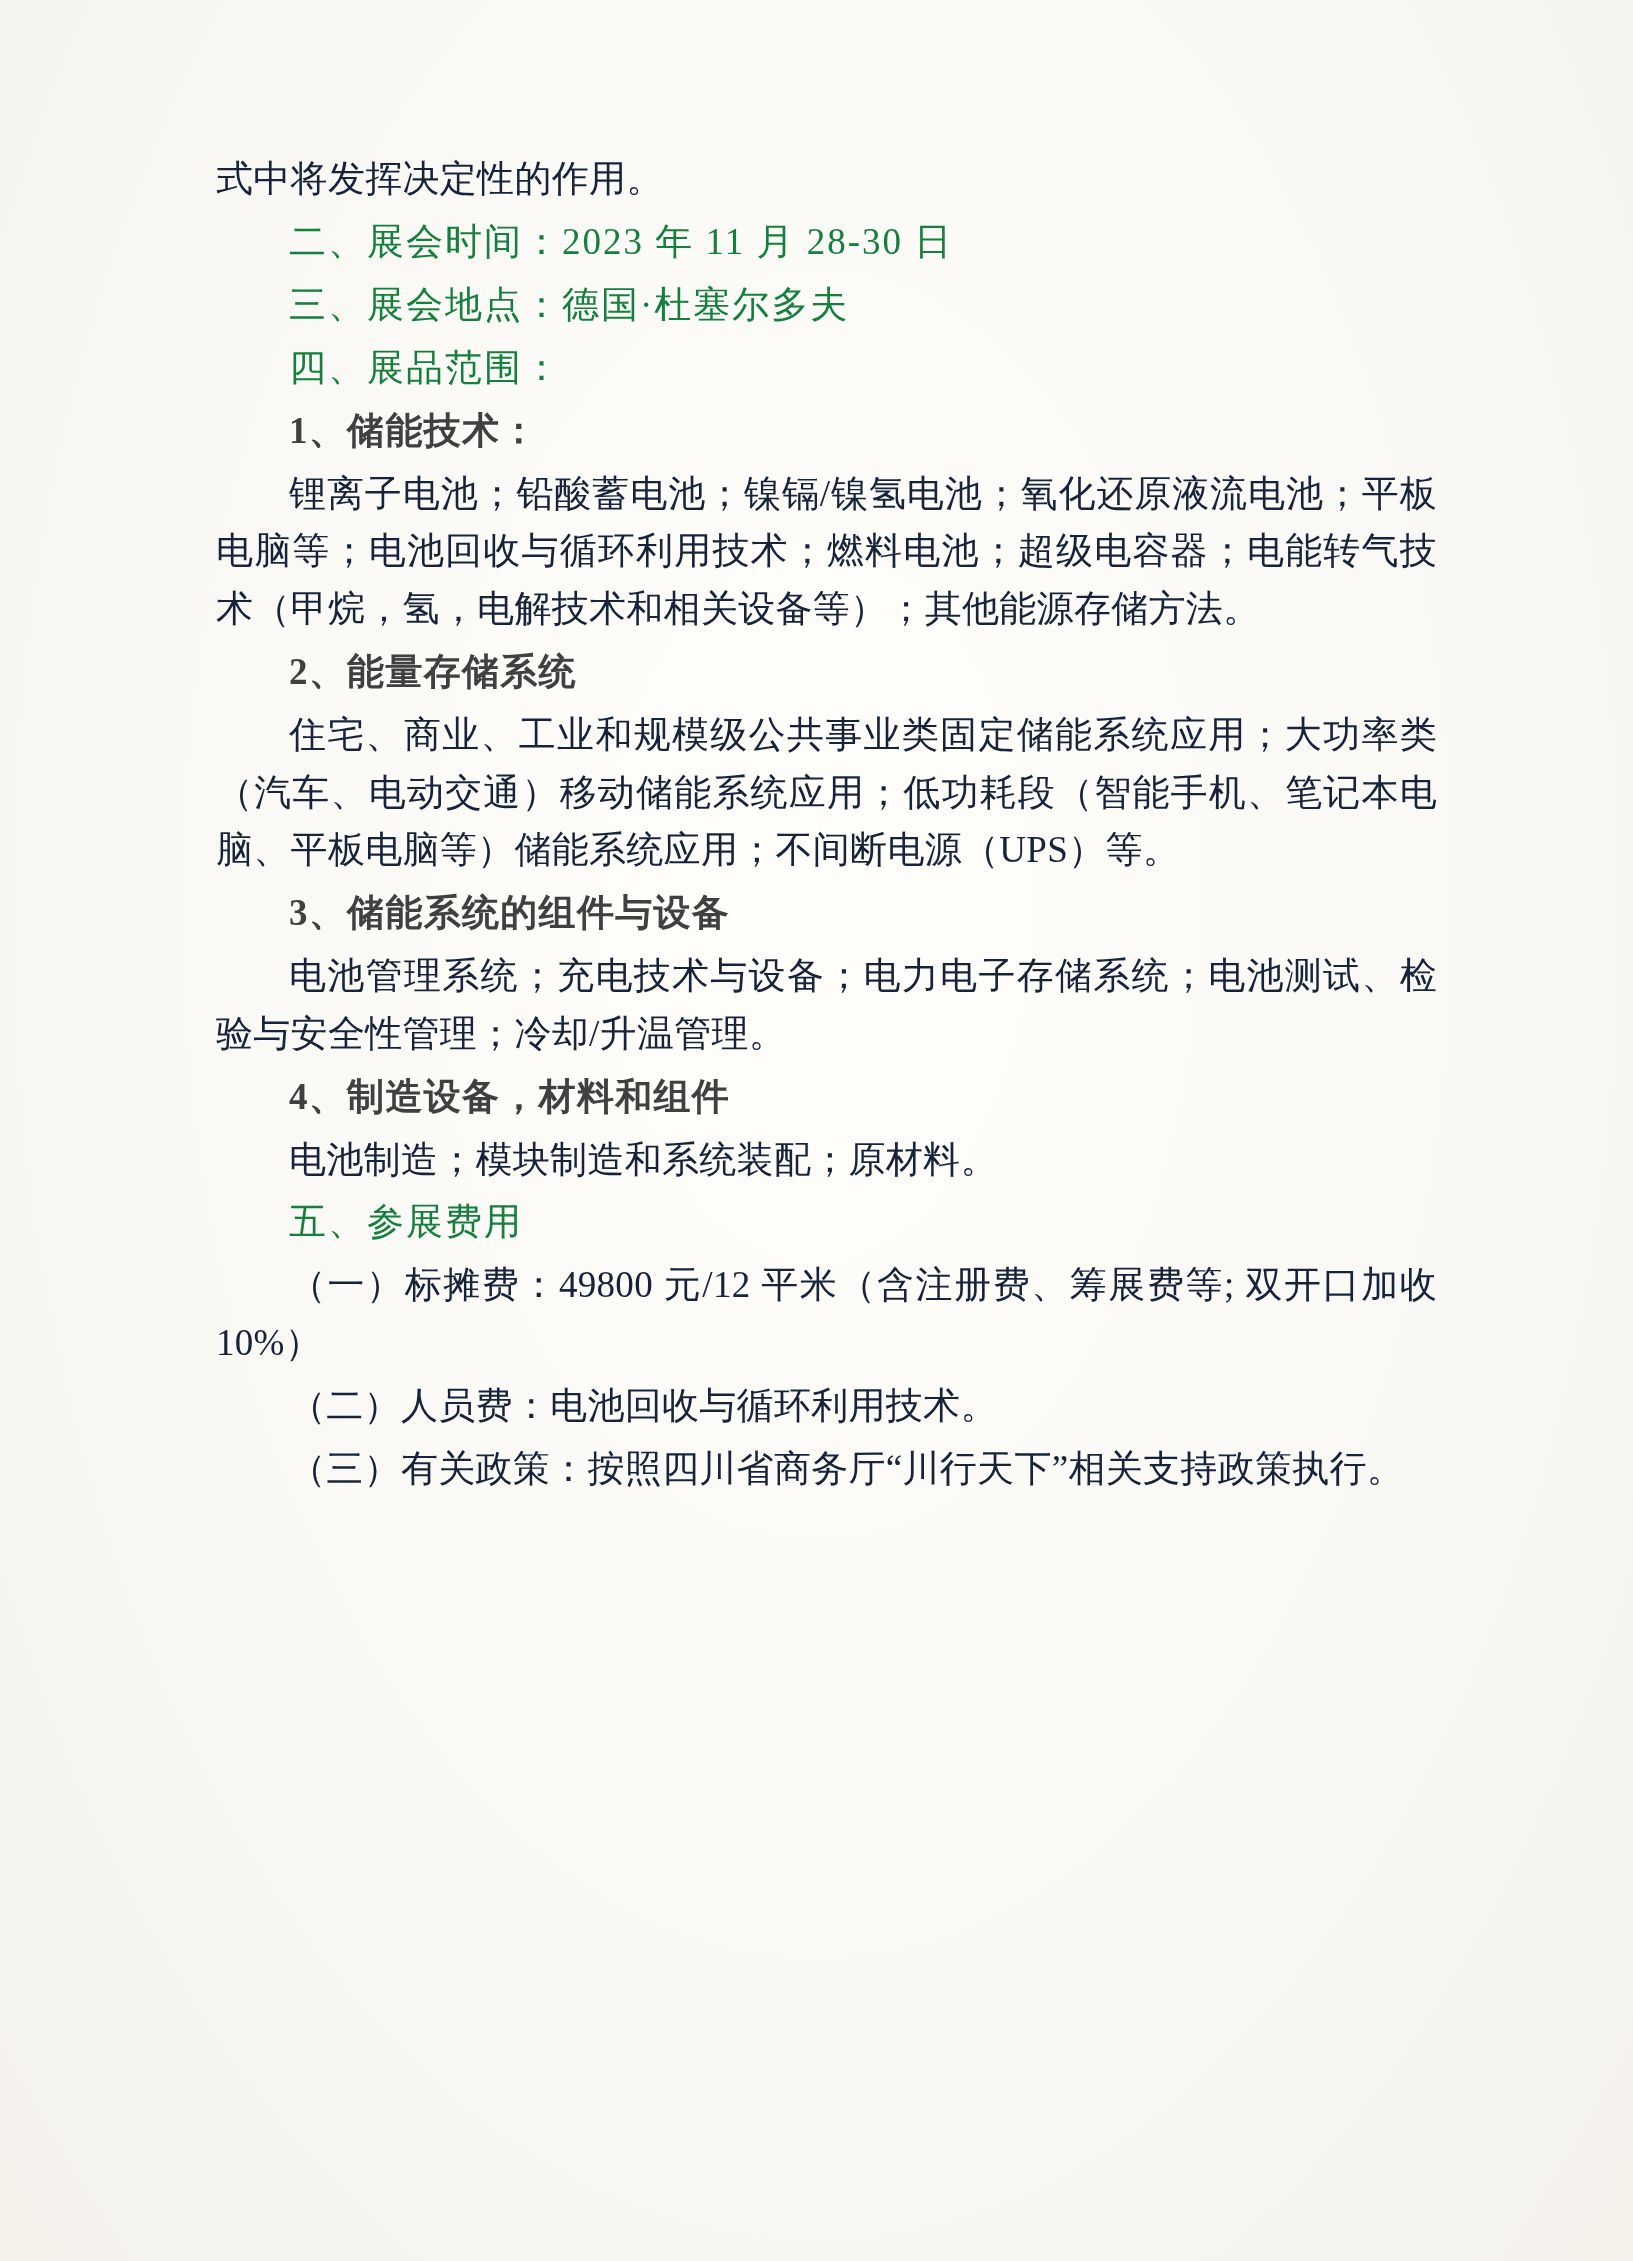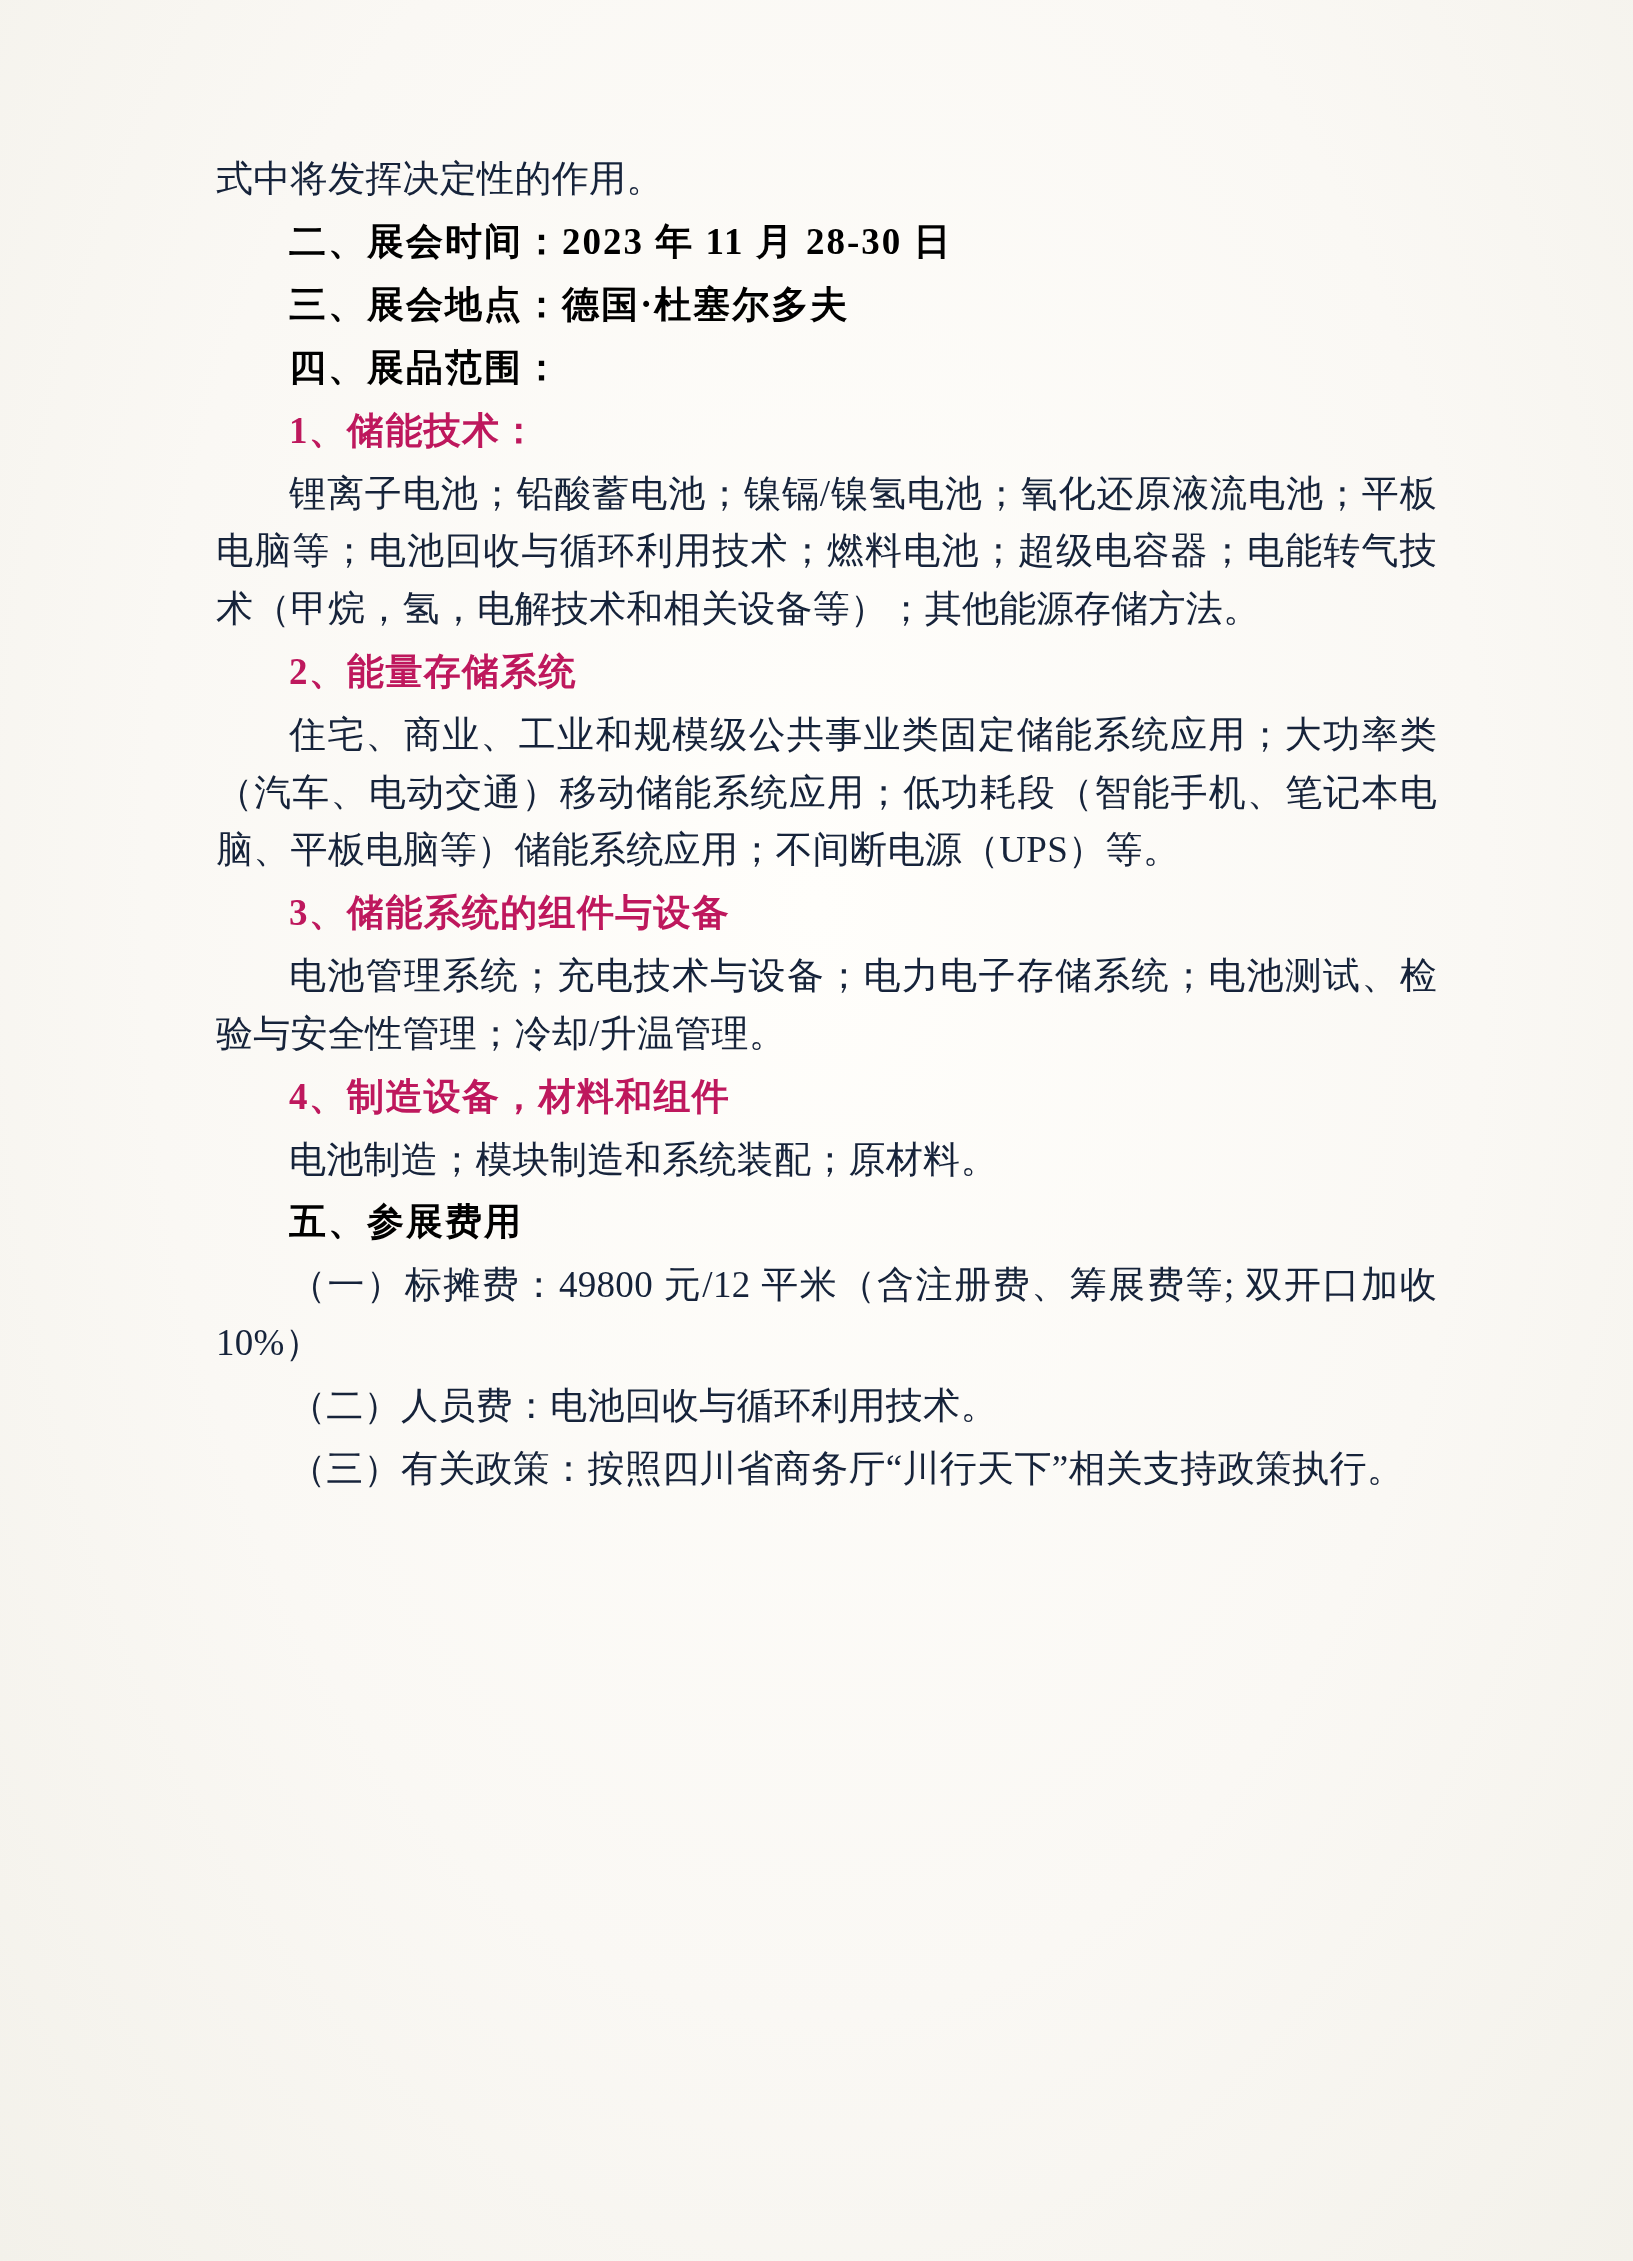--- a/index.html
+++ b/index.html
@@ -38,30 +38,30 @@
   }
   p {
     margin: 0 0 5.2px 0;
     text-align: justify;
     text-justify: inter-ideograph;
   }
   .indent {
     text-indent: 73px;
   }
   .heading {
-    font-weight: 700;
+    font-weight: 400;
     letter-spacing: 2px;
     text-indent: 73px;
-    color: #000000;
+    color: #15803d;
   }
   .subheading {
     font-weight: 700;
     letter-spacing: 1.3px;
     text-indent: 73px;
-    color: #be185d;
+    color: #404040;
   }
   .cont {
     text-indent: 0;
   }
 </style>
 </head>
 <body>
 
 <div class="paper"></div>
 

